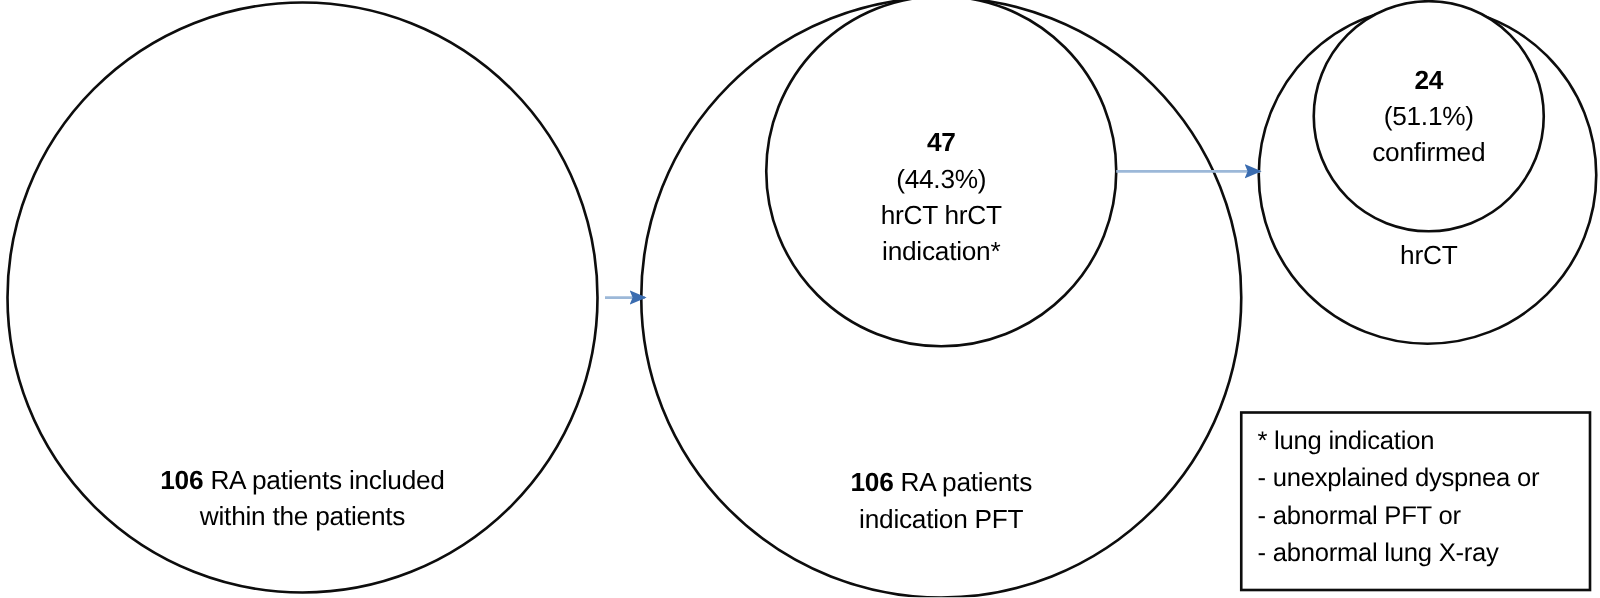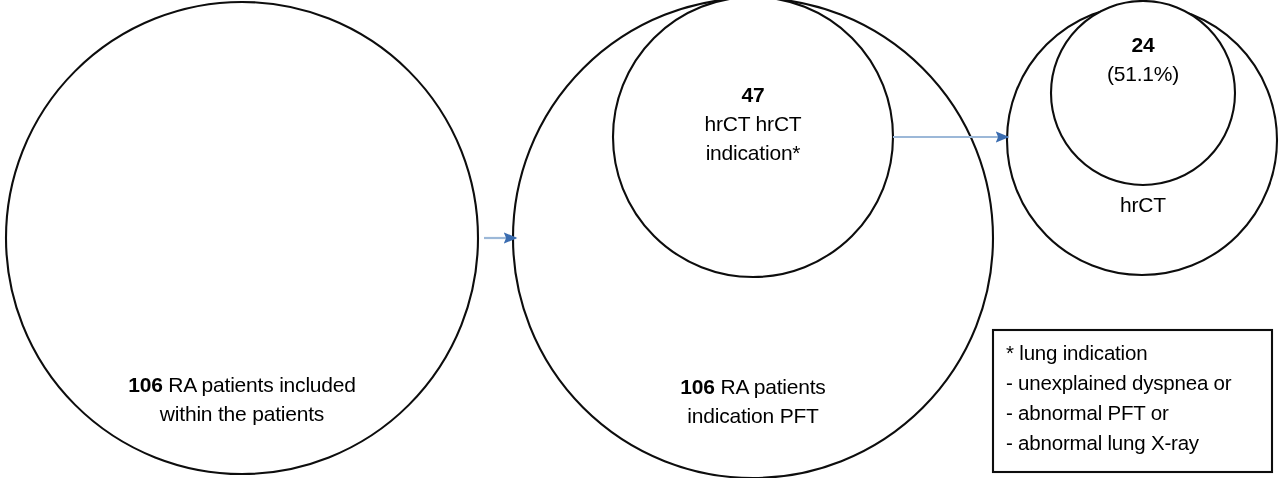--- a/index.html
+++ b/index.html
@@ -43,20 +43,21 @@
     text-align: center;
     color: #000000;
     font-family: "Liberation Sans", sans-serif;
     font-size: 21px;
     line-height: 29px;
     white-space: nowrap;
     letter-spacing: -0.2px;
   }
   .text-block .b {
     font-weight: bold;
+    margin-top: 20px;
   }
   .legend-text {
     position: absolute;
     text-align: left;
     color: #000000;
     font-family: "Liberation Sans", sans-serif;
     font-size: 20.5px;
     line-height: 30px;
     white-space: nowrap;
     letter-spacing: -0.2px;
@@ -99,27 +100,29 @@
     <div>within the patients</div>
   </div>
 
   <div class="text-block" style="left: 603px; top: 372px; width: 300px;">
     <div><span class="b">106</span><span> RA patients</span></div>
     <div>indication PFT</div>
   </div>
 
   <div class="text-block" style="left: 633px; top: 80px; width: 240px;">
     <div class="b">47</div>
+    <div>(44.3%)</div>
     <div>hrCT hrCT</div>
     <div>indication*</div>
   </div>
 
   <div class="text-block" style="left: 1043px; top: 30px; width: 200px;">
     <div class="b">24</div>
     <div>(51.1%)</div>
+    <div>confirmed</div>
   </div>
 
   <div class="text-block" style="left: 1028px; top: 190px; width: 230px;">
     <div>hrCT</div>
   </div>
 
   <div class="legend-text" style="left: 1006px; top: 338px; width: 262px;">
     <span class="lrow">* lung indication</span>
     <span class="lrow">- unexplained dyspnea or</span>
     <span class="lrow">- abnormal PFT or</span>

